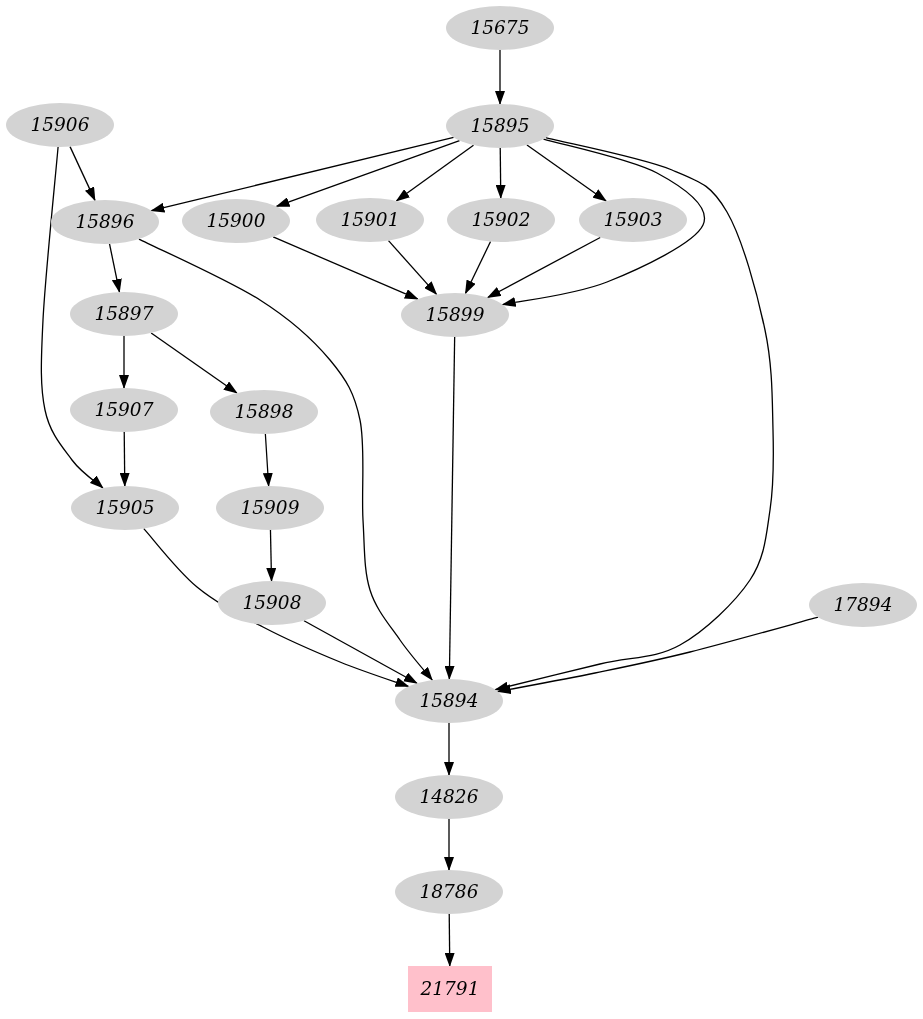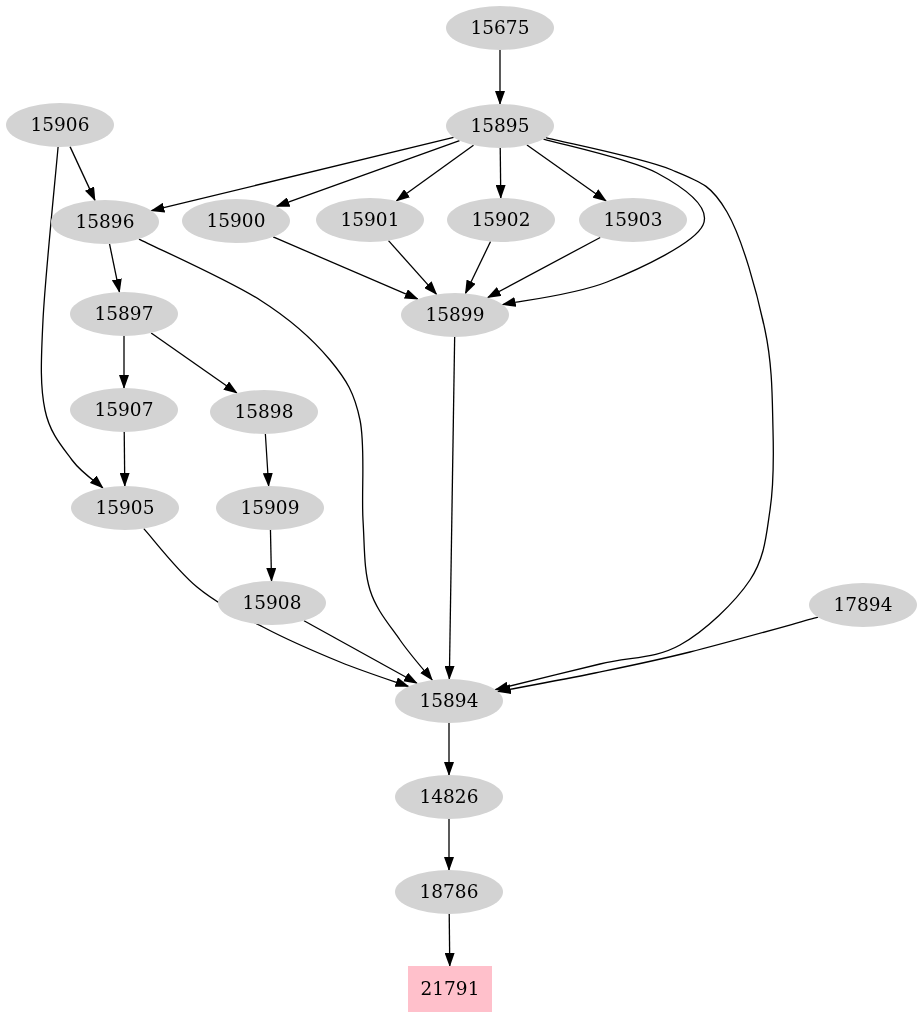--- a/index.html
+++ b/index.html
@@ -7,20 +7,21 @@
     padding: 0;
     background: #ffffff;
     width: 923px;
     height: 1019px;
     overflow: hidden;
   }
   #graph-wrap {
     position: relative;
     width: 923px;
     height: 990px;
+    font-style: italic;
   }
   svg {
     display: block;
   }
   .edge {
     fill: none;
     stroke-width: 1.3px;
   }
   .node-label {
     font-family: "DejaVu Serif", "Liberation Serif", serif;

